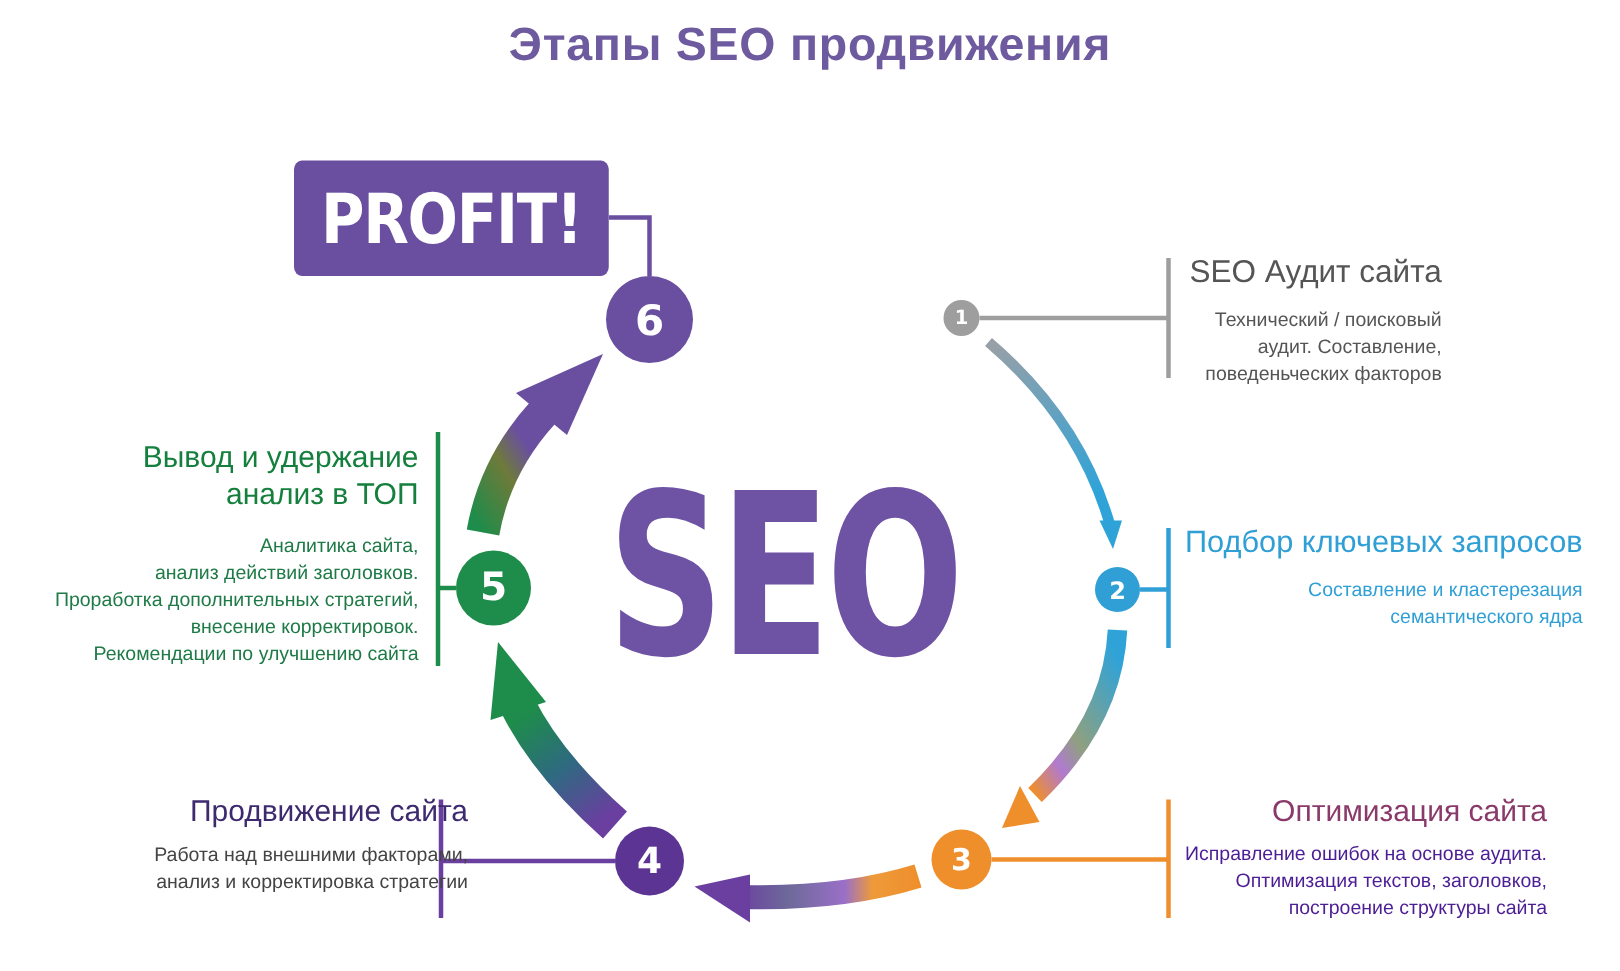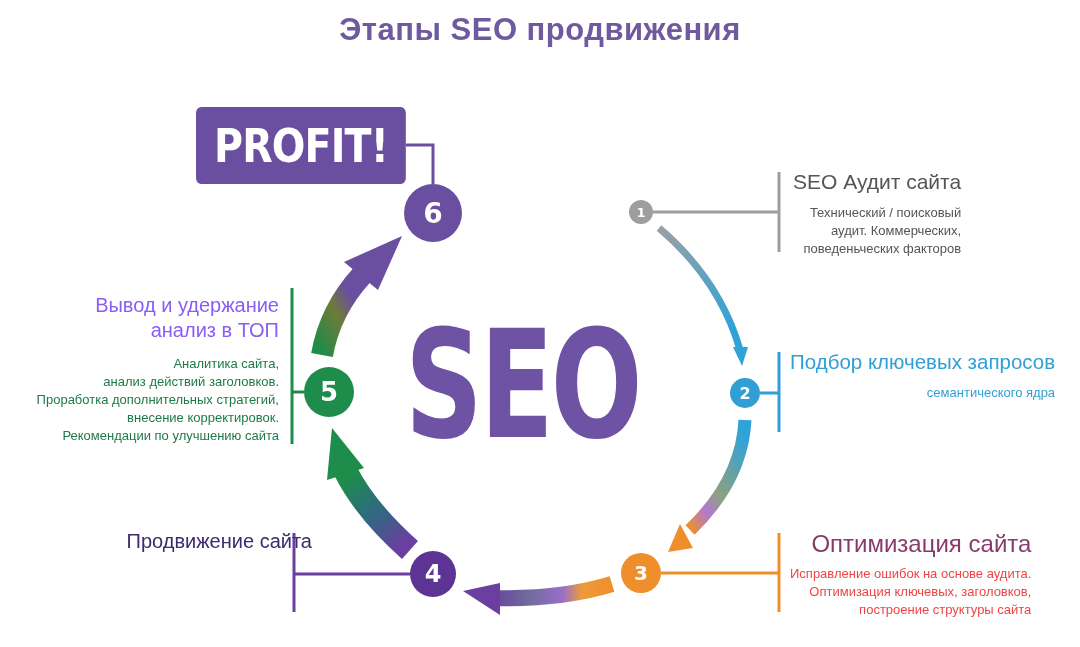--- a/index.html
+++ b/index.html
@@ -93,47 +93,52 @@
 <div class="abs circle" style="left:730px;top:378px;width:30px;height:30px;background:#2f9fd6;font-size:16px;">2</div>
 <div class="abs circle" style="left:621px;top:553px;width:40px;height:40px;background:#ef8f2c;font-size:20px;">3</div>
 <div class="abs circle" style="left:410px;top:551px;width:46px;height:46px;background:#5c3493;font-size:24px;">4</div>
 <div class="abs circle" style="left:304px;top:367px;width:50px;height:50px;background:#1e8c4a;font-size:26px;">5</div>
 <div class="abs circle" style="left:404px;top:184px;width:58px;height:58px;background:#6a4fa0;font-size:28px;">6</div>
 
 <div class="abs right" style="left:793px;top:170px;">
   <div class="stage-title" style="color:#555;">SEO Аудит сайта</div>
   <div class="stage-desc" style="color:#555;margin-top:10px;font-size:13px;">
     <div>Технический / поисковый</div>
-    <div>аудит. Коммерческих,</div>
+    <div>аудит. Составление,</div>
     <div>поведеньческих факторов</div>
   </div>
 </div>
 
 <div class="abs right" style="left:790px;top:350px;">
   <div class="stage-title" style="color:#2f9fd6;font-size:20.5px;">Подбор ключевых запросов</div>
   <div class="stage-desc" style="color:#2f9fd6;margin-top:10px;font-size:13px;">
+    <div>Составление и кластерезация</div>
     <div>семантического ядра</div>
   </div>
 </div>
 
 <div class="abs right" style="left:790px;top:530px;">
-  <div class="stage-title" style="color:#8a3a6a;font-size:24px;">Оптимизация сайта</div>
-  <div class="stage-desc" style="color:#ef4444;margin-top:7px;font-size:13px;">
+  <div class="stage-title" style="color:#8a3a6a;font-size:20px;">Оптимизация сайта</div>
+  <div class="stage-desc" style="color:#4c1d95;margin-top:7px;font-size:13px;">
     <div>Исправление ошибок на основе аудита.</div>
-    <div>Оптимизация ключевых, заголовков,</div>
+    <div>Оптимизация текстов, заголовков,</div>
     <div>построение структуры сайта</div>
   </div>
 </div>
 
 <div class="abs left" style="right:768px;top:530px;">
   <div class="stage-title" style="color:#3e2a6e;font-size:20px;">Продвижение сайта</div>
+  <div class="stage-desc" style="color:#444;margin-top:8px;font-size:13px;">
+    <div>Работа над внешними факторами,</div>
+    <div>анализ и корректировка стратегии</div>
+  </div>
 </div>
 
 <div class="abs left" style="right:801px;top:293px;">
-  <div class="stage-title" style="color:#8b5cf6;font-size:20px;line-height:25px;">
+  <div class="stage-title" style="color:#15803d;font-size:20px;line-height:25px;">
     <div>Вывод и удержание</div>
     <div>анализ в ТОП</div>
   </div>
   <div class="stage-desc" style="color:#1e7a46;margin-top:12px;font-size:13px;">
     <div>Аналитика сайта,</div>
     <div>анализ действий заголовков.</div>
     <div>Проработка дополнительных стратегий,</div>
     <div>внесение корректировок.</div>
     <div>Рекомендации по улучшению сайта</div>
   </div>

